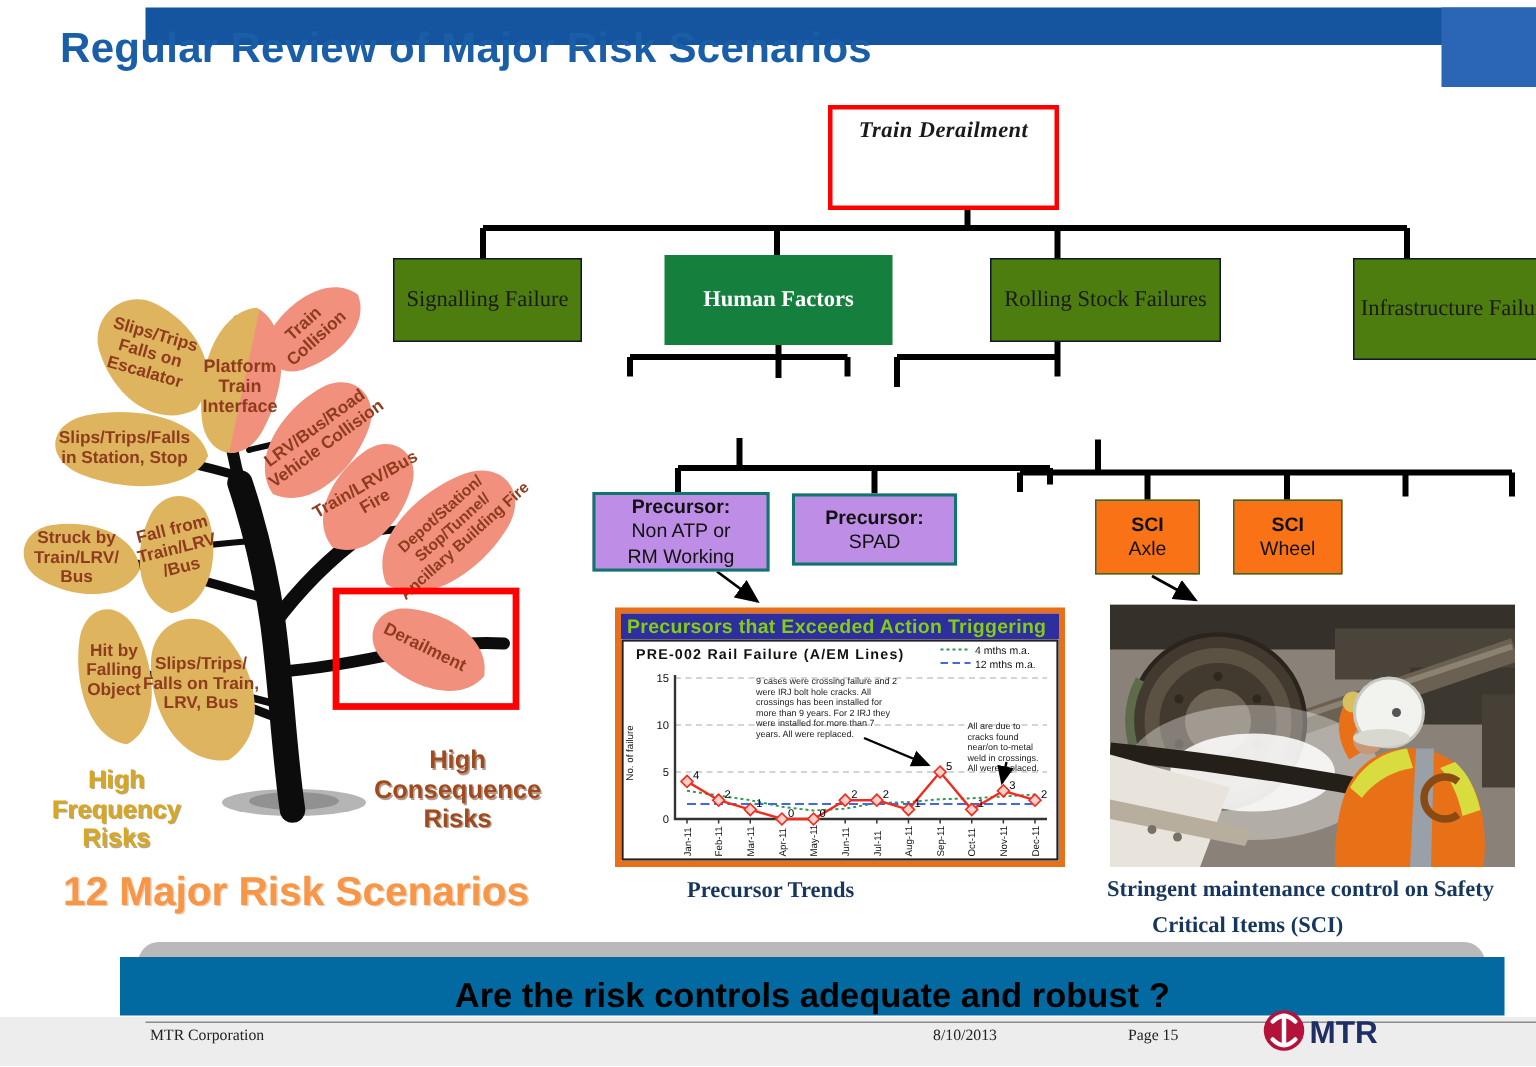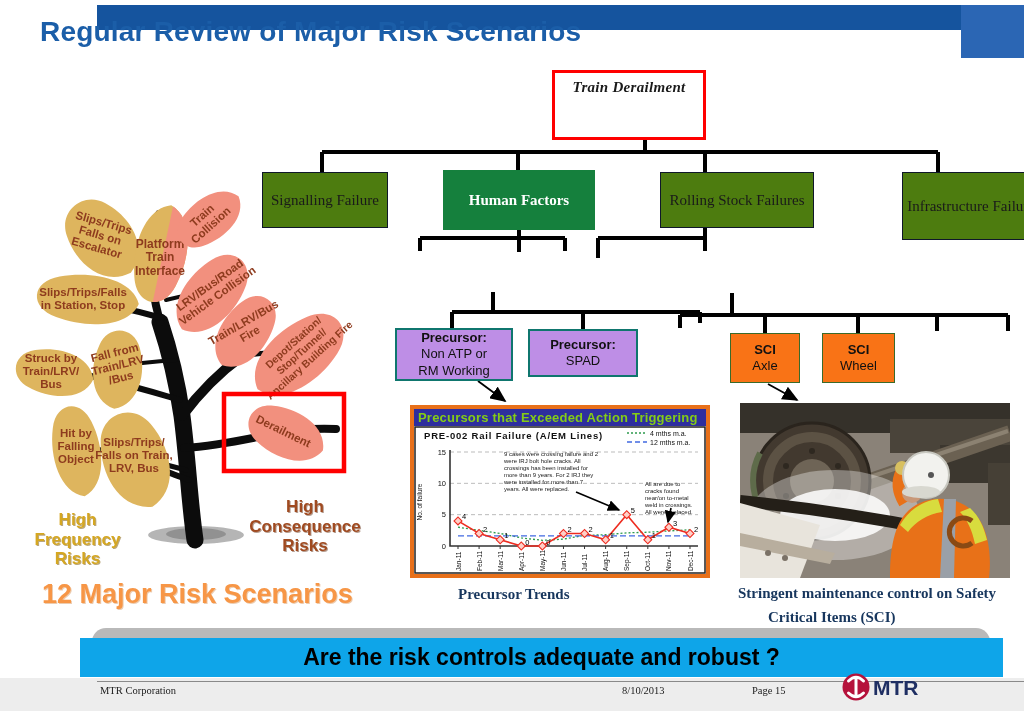--- a/index.html
+++ b/index.html
@@ -31,22 +31,22 @@
   .hc{color:#A04A20;text-shadow:1px 1px 0 rgba(90,40,10,.45);}
   .major-label{left:42px;top:579px;font-size:27px;font-weight:bold;color:#F79646;
                text-shadow:1px 1px 0 rgba(200,110,30,.35);}
   
   .chart-box{left:410px;top:405px;width:292px;height:165px;border:4px solid #E8701A;background:#fff;}
   .chart-header{height:17px;background:#2E2E9E;color:#84cc16;font-weight:bold;font-size:13px;
                 line-height:17px;padding-left:4px;white-space:nowrap;overflow:hidden;letter-spacing:.2px;}
   .caption{position:absolute;font-family:"Liberation Serif",serif;font-weight:bold;color:#17365D;font-size:15px;}
   
   .banner-shadow{left:92px;top:628px;width:898px;height:44px;background:#B9B9B9;border-radius:14px;}
-  .banner{left:80px;top:638px;width:923px;height:39px;background:#0ea5e9;display:flex;
-          align-items:center;justify-content:center;font-size:23px;font-weight:bold;color:#000;}
+  .banner{left:80px;top:638px;width:923px;height:39px;background:#0369a1;display:flex;
+          align-items:flex-end;justify-content:center;font-size:23px;font-weight:bold;color:#000;}
   .footer-band{left:0;top:678px;width:1024px;height:33px;background:#EDEDED;}
   .footer-line{left:97px;top:681px;width:927px;height:1px;background:#8A8A8A;}
   .footer-text{position:absolute;top:685px;font-family:"Liberation Serif",serif;font-size:10.5px;color:#222;text-align:center;}
   svg text{font-family:"Liberation Sans",sans-serif;}
 </style>
 </head>
 <body>
 
 <div class="slide">
 

